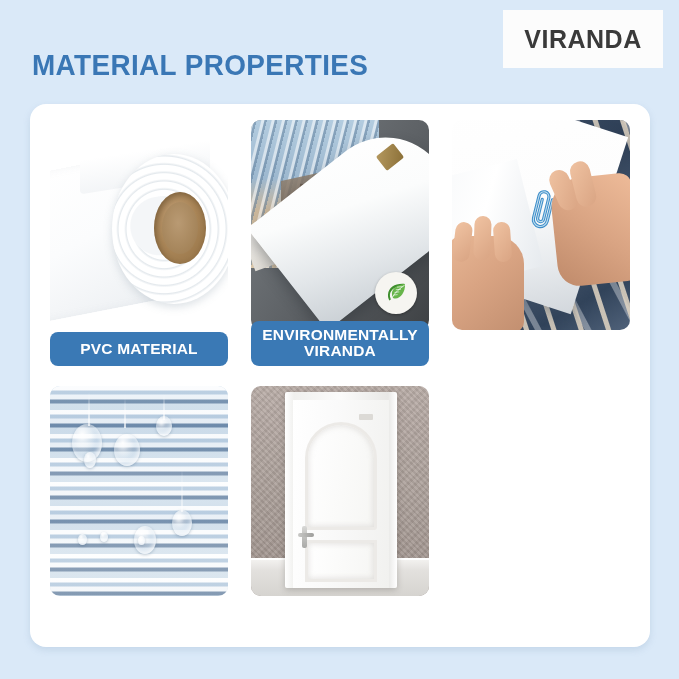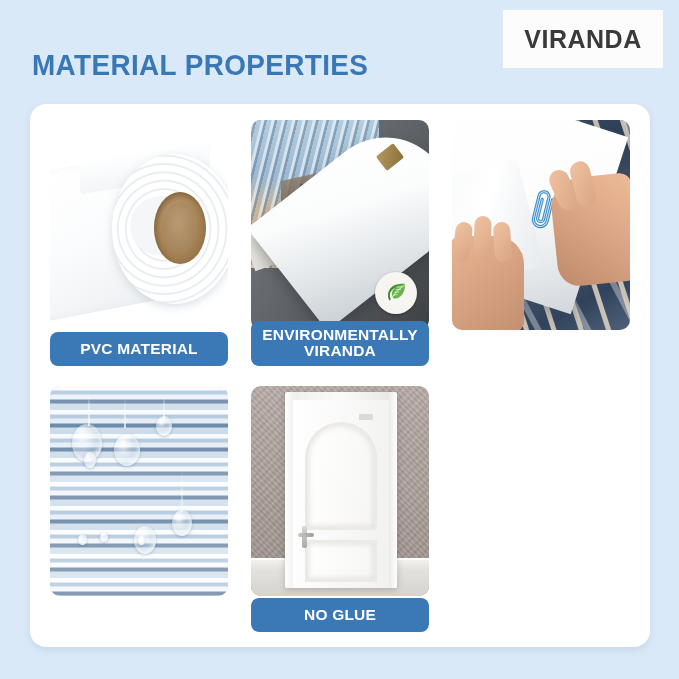--- a/index.html
+++ b/index.html
@@ -413,17 +413,16 @@
         <div class="door-frame">
           <div class="door-leaf">
             <div class="panel-arch"></div>
             <div class="panel-lower"></div>
             <div class="handle-plate"></div>
             <div class="handle-bar"></div>
             <div class="door-sticker"></div>
           </div>
         </div>
       </div>
-      <div class="card-label">NO GLUE</div>
     </div>
 
   </div>
 </div>
 
 </body></html>

